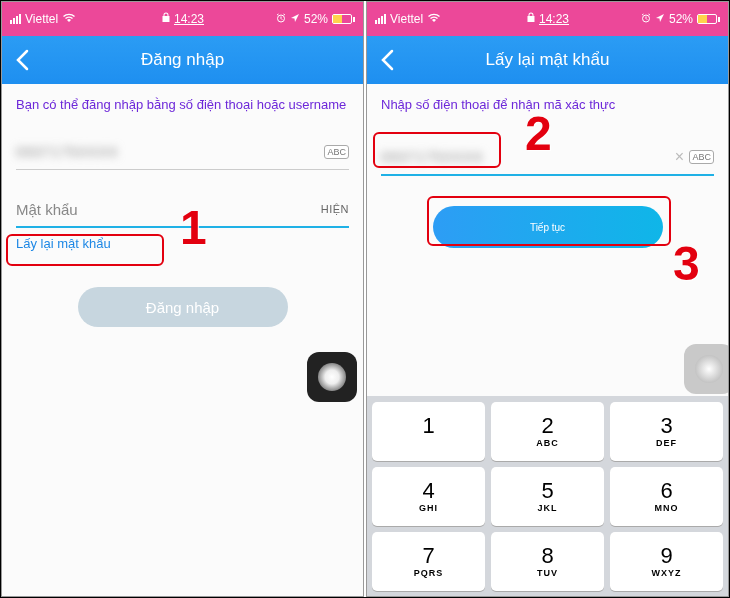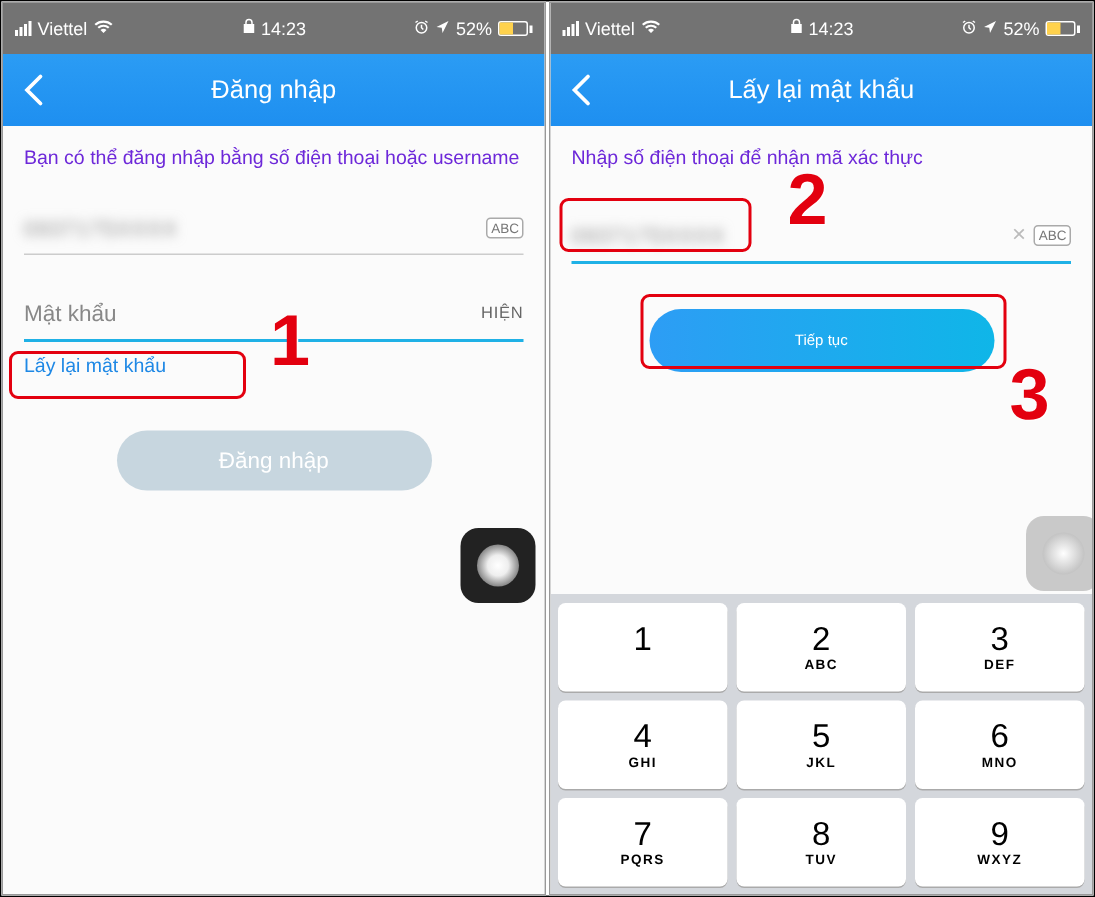--- a/index.html
+++ b/index.html
@@ -1,22 +1,22 @@
 <!DOCTYPE html>
 <html><head>
 <meta charset="utf-8">
 <style>
 * { box-sizing: border-box; margin: 0; padding: 0; font-family: -apple-system, Helvetica, Arial, sans-serif; }
 body { background: #fff; width: 730px; height: 598px; overflow: hidden; }
 .container { display: flex; gap: 2px; border: 1px solid #000; width: 730px; height: 598px; }
 .screen { flex: 1; border: 1px solid #999; background: #f9f9f9; display: flex; flex-direction: column; position: relative; overflow: hidden; }
 
-.status-bar { height: 26px; background: #737373; color: #fff; display: flex; align-items: center; padding: 17px 8px; font-size: 12px; font-weight: 500; position: relative; }
+.status-bar { height: 26px; background: #ec4899; color: #fff; display: flex; align-items: center; padding: 17px 8px; font-size: 12px; font-weight: 500; position: relative; }
 .status-left { display: flex; align-items: center; gap: 4px; flex: 1; }
-.status-center { position: absolute; left: 50%; transform: translateX(-50%); display: flex; align-items: center; gap: 4px; }
+.status-center { position: absolute; left: 50%; transform: translateX(-50%); display: flex; align-items: center; gap: 4px; text-decoration: underline; }
 .status-right { display: flex; align-items: center; gap: 4px; justify-content: flex-end; }
 .signal-bars { display: inline-flex; align-items: flex-end; gap: 1px; }
 .bar { width: 2px; background: #fff; }
 .bar:nth-child(1){height:4px}.bar:nth-child(2){height:6px}.bar:nth-child(3){height:8px}.bar:nth-child(4){height:10px}
 .battery { display: inline-flex; align-items: center; }
 .batt-body { width: 20px; height: 10px; border: 1px solid #fff; border-radius: 2px; position: relative; }
 .batt-fill { position:absolute;left:0;top:0;bottom:0;width:52%;background:#ffd24d; }
 .batt-tip { width:2px;height:5px;background:#fff;margin-left:1px; }
 
 .nav-bar { height: 48px; background: linear-gradient(180deg,#2b9cf4,#1e8ff0); display: flex; align-items: center; position: relative; }

